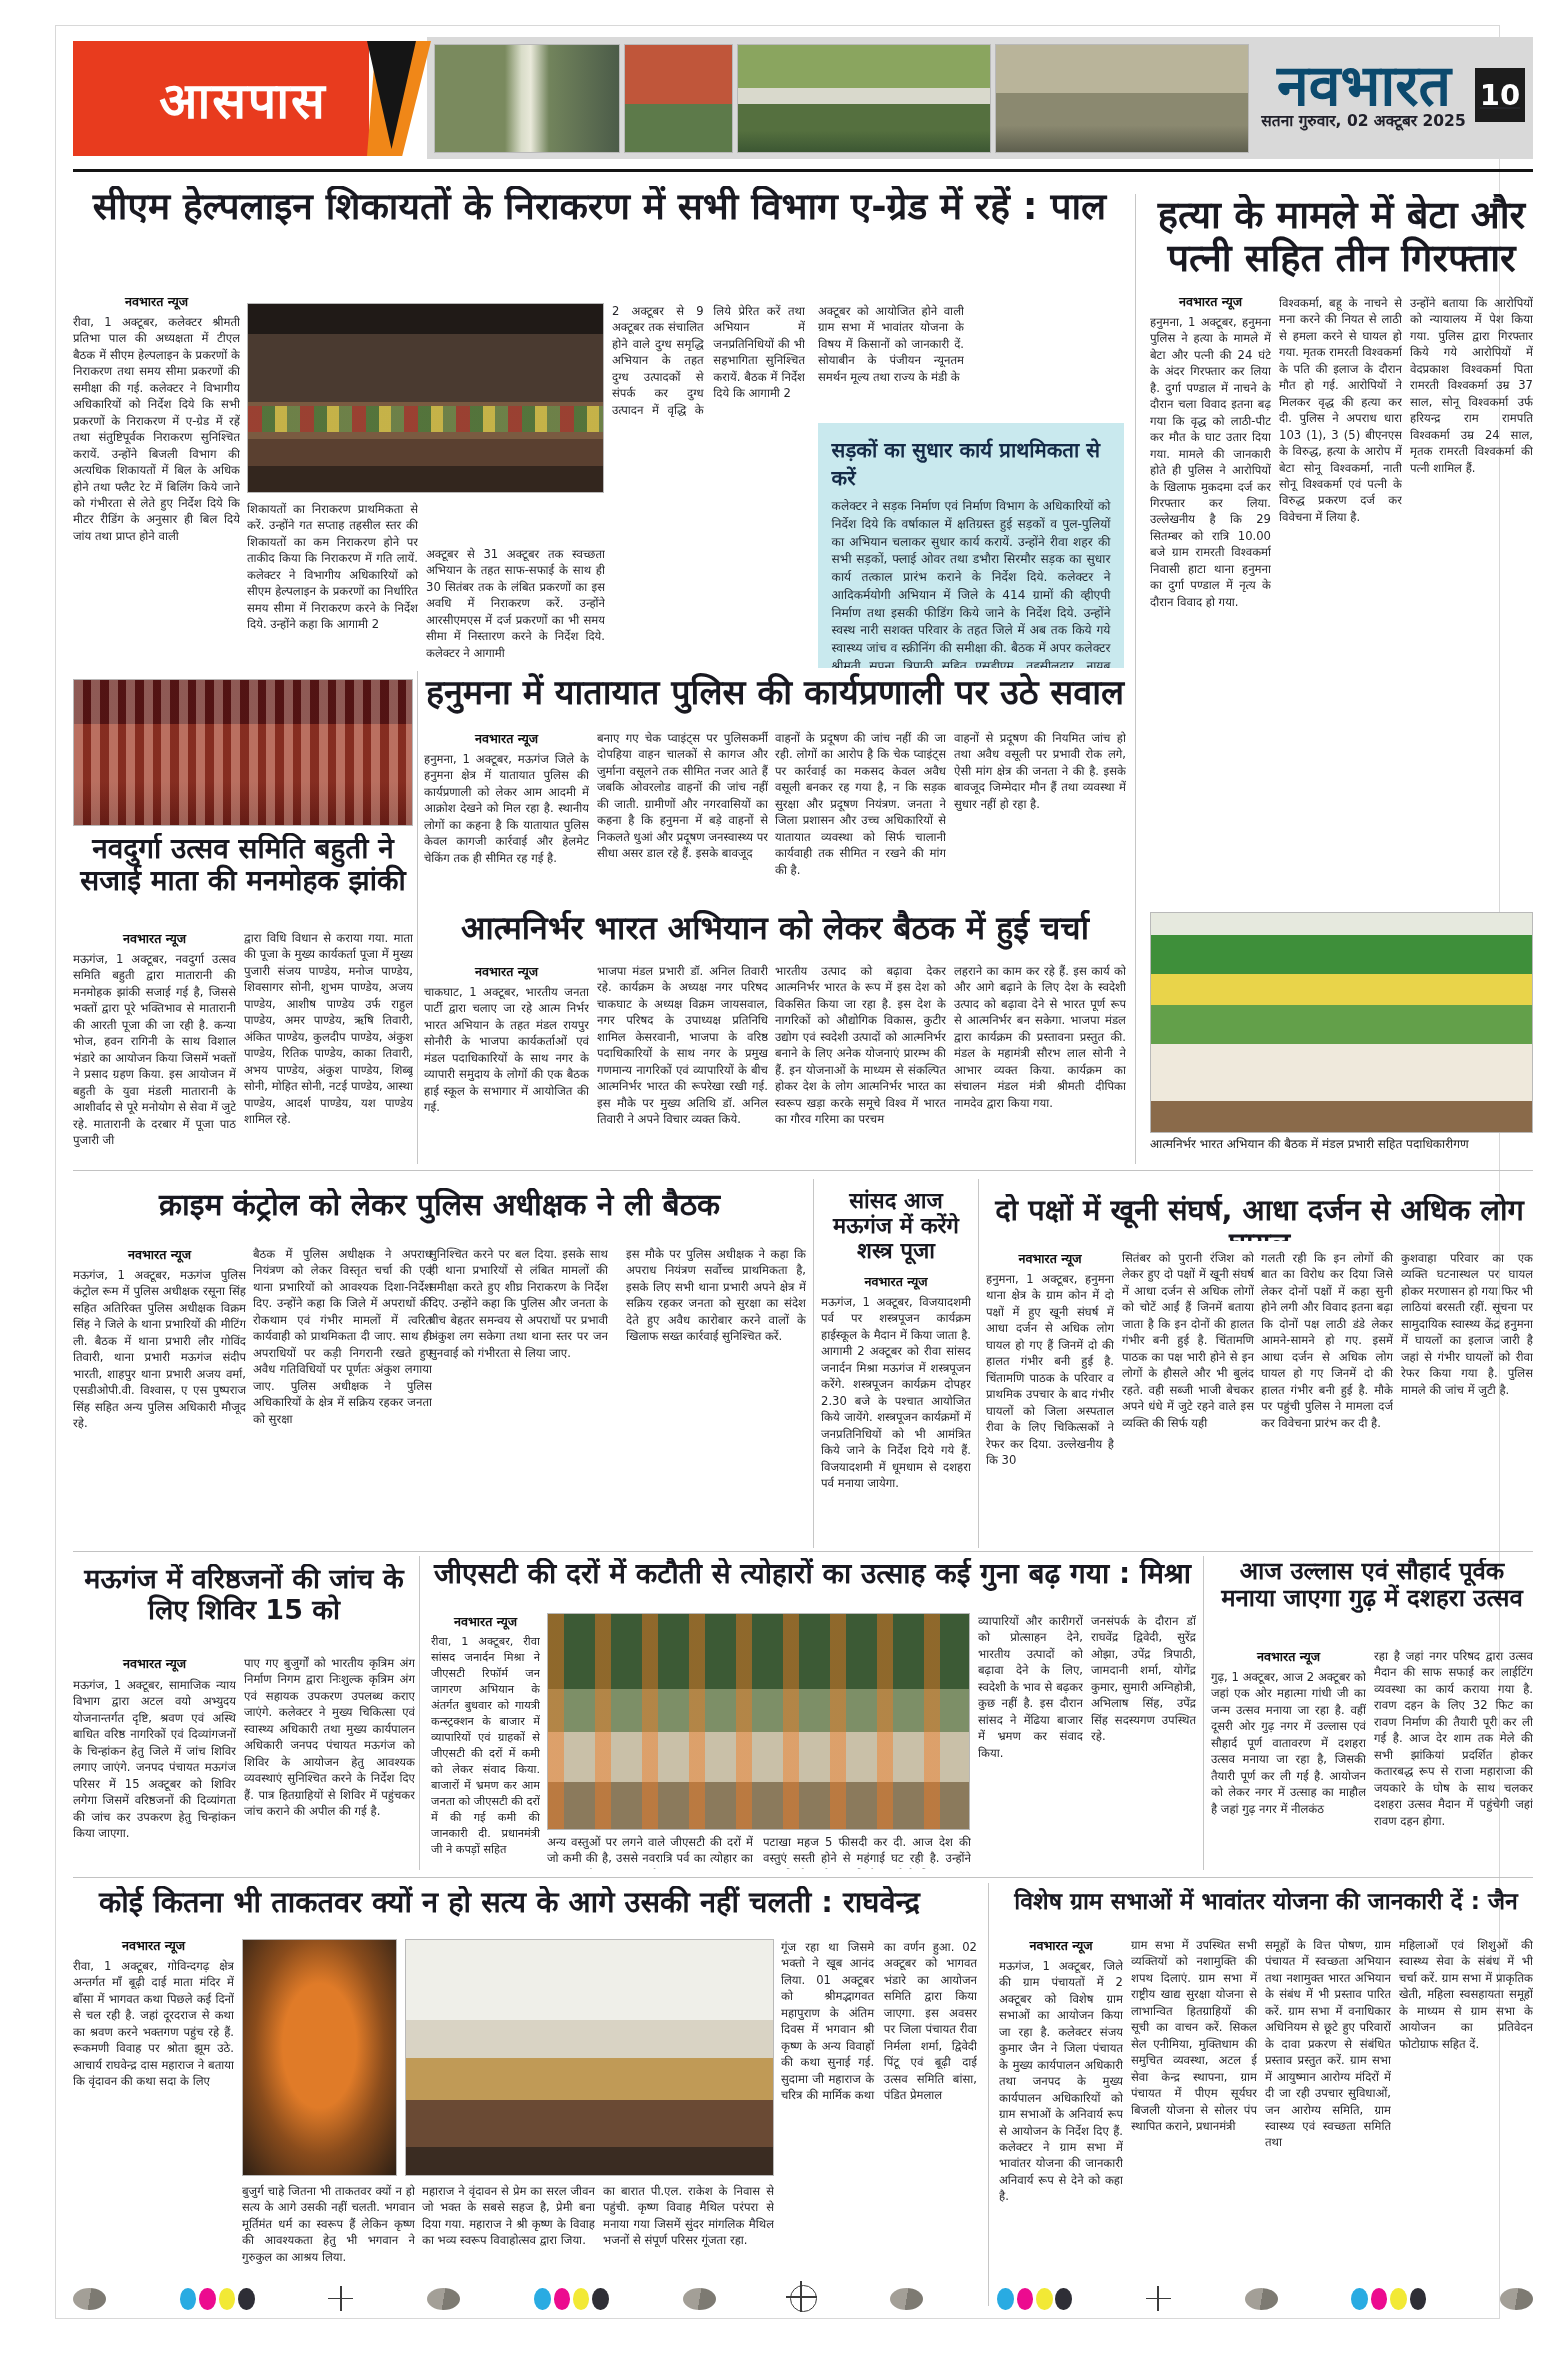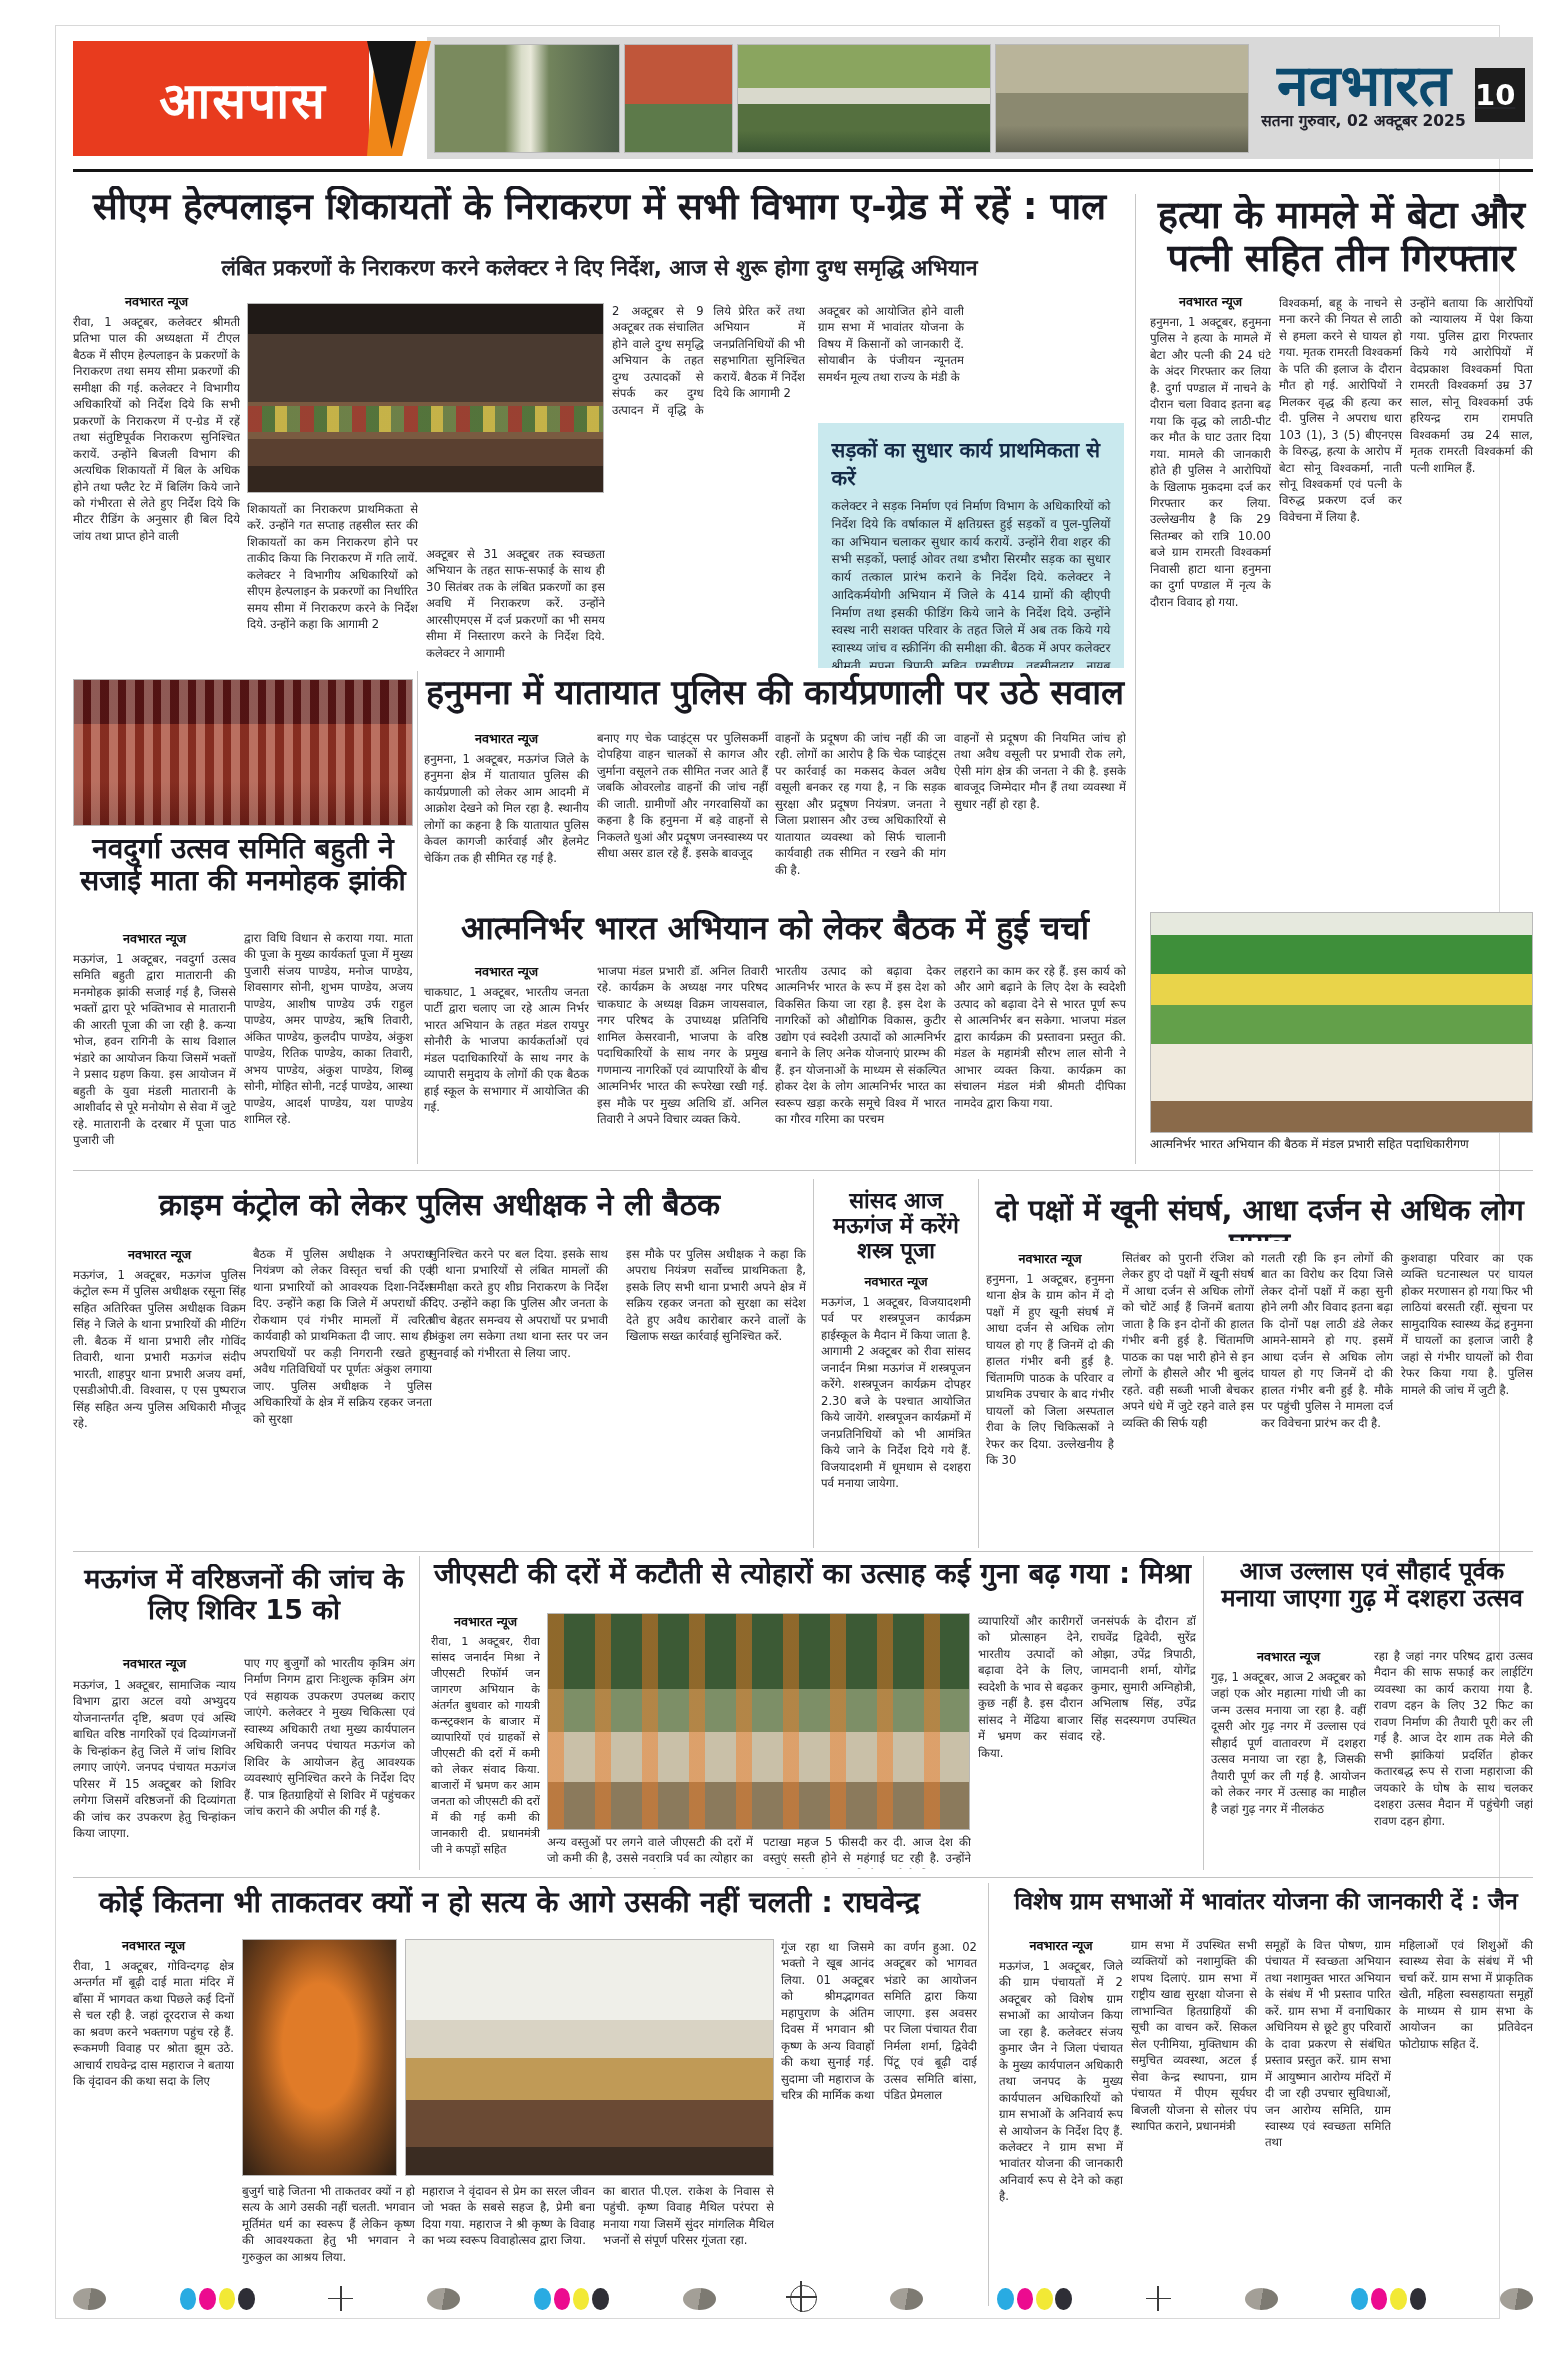--- a/index.html
+++ b/index.html
@@ -8,21 +8,21 @@
   .abs{position:absolute;box-sizing:border-box;}
   .frame{border:1px solid #d8d8d8;}
   
   .banner{background:#e83b1e;display:flex;align-items:center;justify-content:center;padding-left:44px;}
   .brand{color:#ffffff;font-weight:800;font-size:50px;letter-spacing:1.9px;}
   .acc-orange{background:#f08718;clip-path:polygon(14% 0,100% 0,55% 100%,0 100%);}
   .acc-black{background:#151515;clip-path:polygon(0 0,100% 0,50% 94%);}
   .mast-panel{background:#d9d9d9;}
   .paper{font-weight:800;font-size:57px;color:#0c4a6e;text-align:center;line-height:1.05;}
   .edition{font-weight:700;font-size:15.5px;color:#20202a;text-align:center;}
-  .pagebox{background:#1c1c1c;display:flex;align-items:center;text-decoration:underline;}
+  .pagebox{background:#1c1c1c;display:flex;align-items:center;justify-content:center;text-decoration:underline;}
   .pagenum{color:#ffffff;font-weight:800;font-size:29px;}
   .rule-black{background:#141414;}
   .vr{background:#c6c6c6;}
   .hrl{background:#c2c2c2;}
   
   .hl{font-weight:800;color:#191921;text-align:center;line-height:1.14;overflow:hidden;}
   .sub{font-weight:600;color:#23232b;text-align:center;overflow:hidden;}
   .bl{font-weight:700;font-size:12.6px;text-align:center;color:#111;overflow:hidden;white-space:nowrap;}
   .bc{font-size:11.6px;line-height:1.42;text-align:justify;color:#26262b;overflow:hidden;}
   .cap{font-size:12px;line-height:1.3;color:#222;overflow:hidden;}
@@ -77,21 +77,20 @@
   <div class="abs photo ph-fort" style="left:995px;top:44px;width:254px;height:109px;"></div>
   <div class="abs paper" style="left:1258px;top:56px;width:212px;">नवभारत</div>
   <div class="abs edition" style="left:1252px;top:109px;width:223px;">सतना गुरुवार, 02 अक्टूबर 2025</div>
   <div class="abs pagebox" style="left:1475px;top:68px;width:50px;height:54px;">
     <span class="pagenum">10</span>
   </div>
   <div class="abs rule-black" style="left:73px;top:169px;width:1460px;height:2.9px;"></div>
 
   <div>
     <div class="abs hl" style="left:73px;top:186px;width:1053px;height:60px;font-size:37px;">सीएम हेल्पलाइन शिकायतों के निराकरण में सभी विभाग ए-ग्रेड में रहें : पाल</div>
-    <div class="abs sub" style="left:73px;top:252px;width:1053px;height:31px;font-size:21.3px;">लंबित प्रकरणों के निराकरण करने कलेक्टर ने दिए निर्देश, आज से शुरू होगा दुग्ध समृद्धि अभियान</div>
     <div class="abs bl" style="left:73px;top:293px;width:167px;">नवभारत न्यूज</div>
     <div class="abs bc" style="left:73px;top:314px;width:167px;height:361px;">रीवा, 1 अक्टूबर, कलेक्टर श्रीमती प्रतिभा पाल की अध्यक्षता में टीएल बैठक में सीएम हेल्पलाइन के प्रकरणों के निराकरण तथा समय सीमा प्रकरणों की समीक्षा की गई. कलेक्टर ने विभागीय अधिकारियों को निर्देश दिये कि सभी प्रकरणों के निराकरण में ए-ग्रेड में रहें तथा संतुष्टिपूर्वक निराकरण सुनिश्चित करायें. उन्होंने बिजली विभाग की अत्यधिक शिकायतों में बिल के अधिक होने तथा फ्लैट रेट में बिलिंग किये जाने को गंभीरता से लेते हुए निर्देश दिये कि मीटर रीडिंग के अनुसार ही बिल दिये जांय तथा प्राप्त होने वाली</div>
     <div class="abs photo ph-meeting" style="left:247px;top:303px;width:357px;height:190px;"></div>
     <div class="abs bc" style="left:247px;top:501px;width:171px;height:175px;">शिकायतों का निराकरण प्राथमिकता से करें. उन्होंने गत सप्ताह तहसील स्तर की शिकायतों का कम निराकरण होने पर ताकीद किया कि निराकरण में गति लायें. कलेक्टर ने विभागीय अधिकारियों को सीएम हेल्पलाइन के प्रकरणों का निर्धारित समय सीमा में निराकरण करने के निर्देश दिये. उन्होंने कहा कि आगामी 2</div>
     <div class="abs bc" style="left:426px;top:501px;width:179px;height:175px;margin-top:45px;">अक्टूबर से 31 अक्टूबर तक स्वच्छता अभियान के तहत साफ-सफाई के साथ ही 30 सितंबर तक के लंबित प्रकरणों का इस अवधि में निराकरण करें. उन्होंने आरसीएमएस में दर्ज प्रकरणों का भी समय सीमा में निस्तारण करने के निर्देश दिये. कलेक्टर ने आगामी</div>
     <div class="abs bc two-col" style="left:612px;top:303px;width:193px;height:373px;">2 अक्टूबर से 9 अक्टूबर तक संचालित होने वाले दुग्ध समृद्धि अभियान के तहत दुग्ध उत्पादकों से संपर्क कर दुग्ध उत्पादन में वृद्धि के लिये प्रेरित करें तथा अभियान में जनप्रतिनिधियों की भी सहभागिता सुनिश्चित करायें. बैठक में निर्देश दिये कि आगामी 2</div>
     <div class="abs bc" style="left:818px;top:303px;width:146px;height:115px;">अक्टूबर को आयोजित होने वाली ग्राम सभा में भावांतर योजना के विषय में किसानों को जानकारी दें. सोयाबीन के पंजीयन न्यूनतम समर्थन मूल्य तथा राज्य के मंडी के</div>
     <div class="abs infobox" style="left:818px;top:423px;width:306px;height:245px;">
       <div class="t">सड़कों का सुधार कार्य प्राथमिकता से करें</div>
       <div class="b">कलेक्टर ने सड़क निर्माण एवं निर्माण विभाग के अधिकारियों को निर्देश दिये कि वर्षाकाल में क्षतिग्रस्त हुई सड़कों व पुल-पुलियों का अभियान चलाकर सुधार कार्य करायें. उन्होंने रीवा शहर की सभी सड़कों, फ्लाई ओवर तथा डभौरा सिरमौर सड़क का सुधार कार्य तत्काल प्रारंभ कराने के निर्देश दिये. कलेक्टर ने आदिकर्मयोगी अभियान में जिले के 414 ग्रामों की व्हीएपी निर्माण तथा इसकी फीडिंग किये जाने के निर्देश दिये. उन्होंने स्वस्थ नारी सशक्त परिवार के तहत जिले में अब तक किये गये स्वास्थ्य जांच व स्क्रीनिंग की समीक्षा की. बैठक में अपर कलेक्टर श्रीमती सपना त्रिपाठी सहित एसडीएम, तहसीलदार, नायब तहसीलदार तथा विभागीय अधिकारी उपस्थित रहे.</div>

